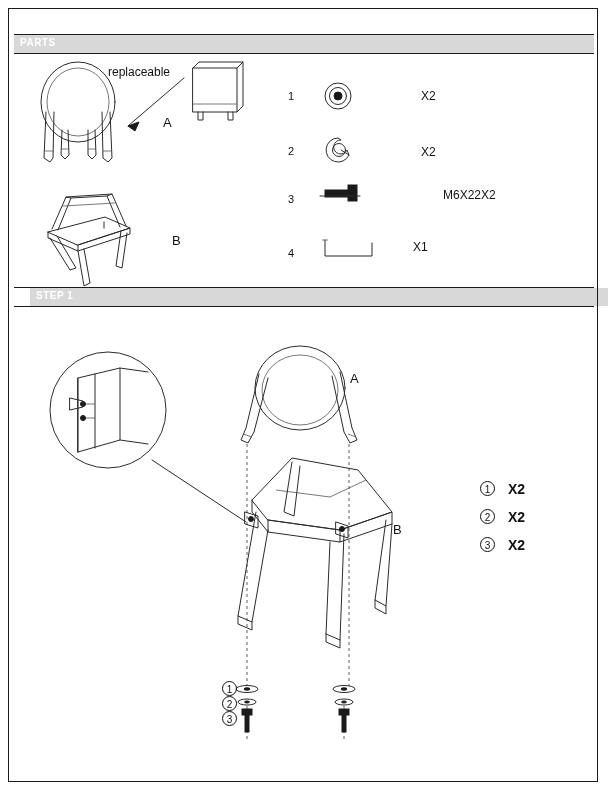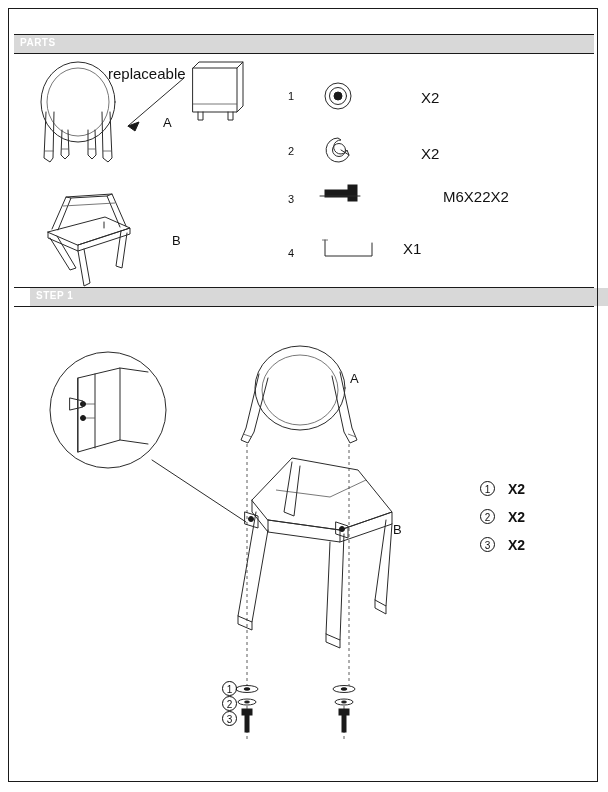--- a/index.html
+++ b/index.html
@@ -46,21 +46,21 @@
     color: #ffffff;
     letter-spacing: 0.5px;
   }
   .hr {
     position: absolute;
     height: 1px;
     background: #1a1a1a;
   }
   .txt {
     position: absolute;
-    font-size: 15px;
+    font-size: 12px;
     color: #111;
     white-space: nowrap;
   }
   .txt.big {
     font-size: 13px;
   }
   .txt.bold {
     font-weight: bold;
     font-size: 14px;
   }
@@ -205,21 +205,21 @@
   <div class="txt big" style="left:172px; top:233px;">B</div>
 
   <div class="num" style="left:288px; top:90px;">1</div>
   <div class="num" style="left:288px; top:145px;">2</div>
   <div class="num" style="left:288px; top:193px;">3</div>
   <div class="num" style="left:288px; top:247px;">4</div>
 
   <div class="txt" style="left:421px; top:89px;">X2</div>
   <div class="txt" style="left:421px; top:145px;">X2</div>
   <div class="txt" style="left:443px; top:188px;">M6X22X2</div>
-  <div class="txt" style="left:403px; top:240px;">X1</div>
+  <div class="txt" style="left:413px; top:240px;">X1</div>
 
   <div class="hr" style="left:14px; top:287px; width:580px;"></div>
   <div class="section-header" style="left:30px; top:288px; width:580px;">
     <span class="label">STEP 1</span>
   </div>
   <div class="hr" style="left:14px; top:306px; width:580px;"></div>
 
   <svg width="608" height="792">
 
     <g>

